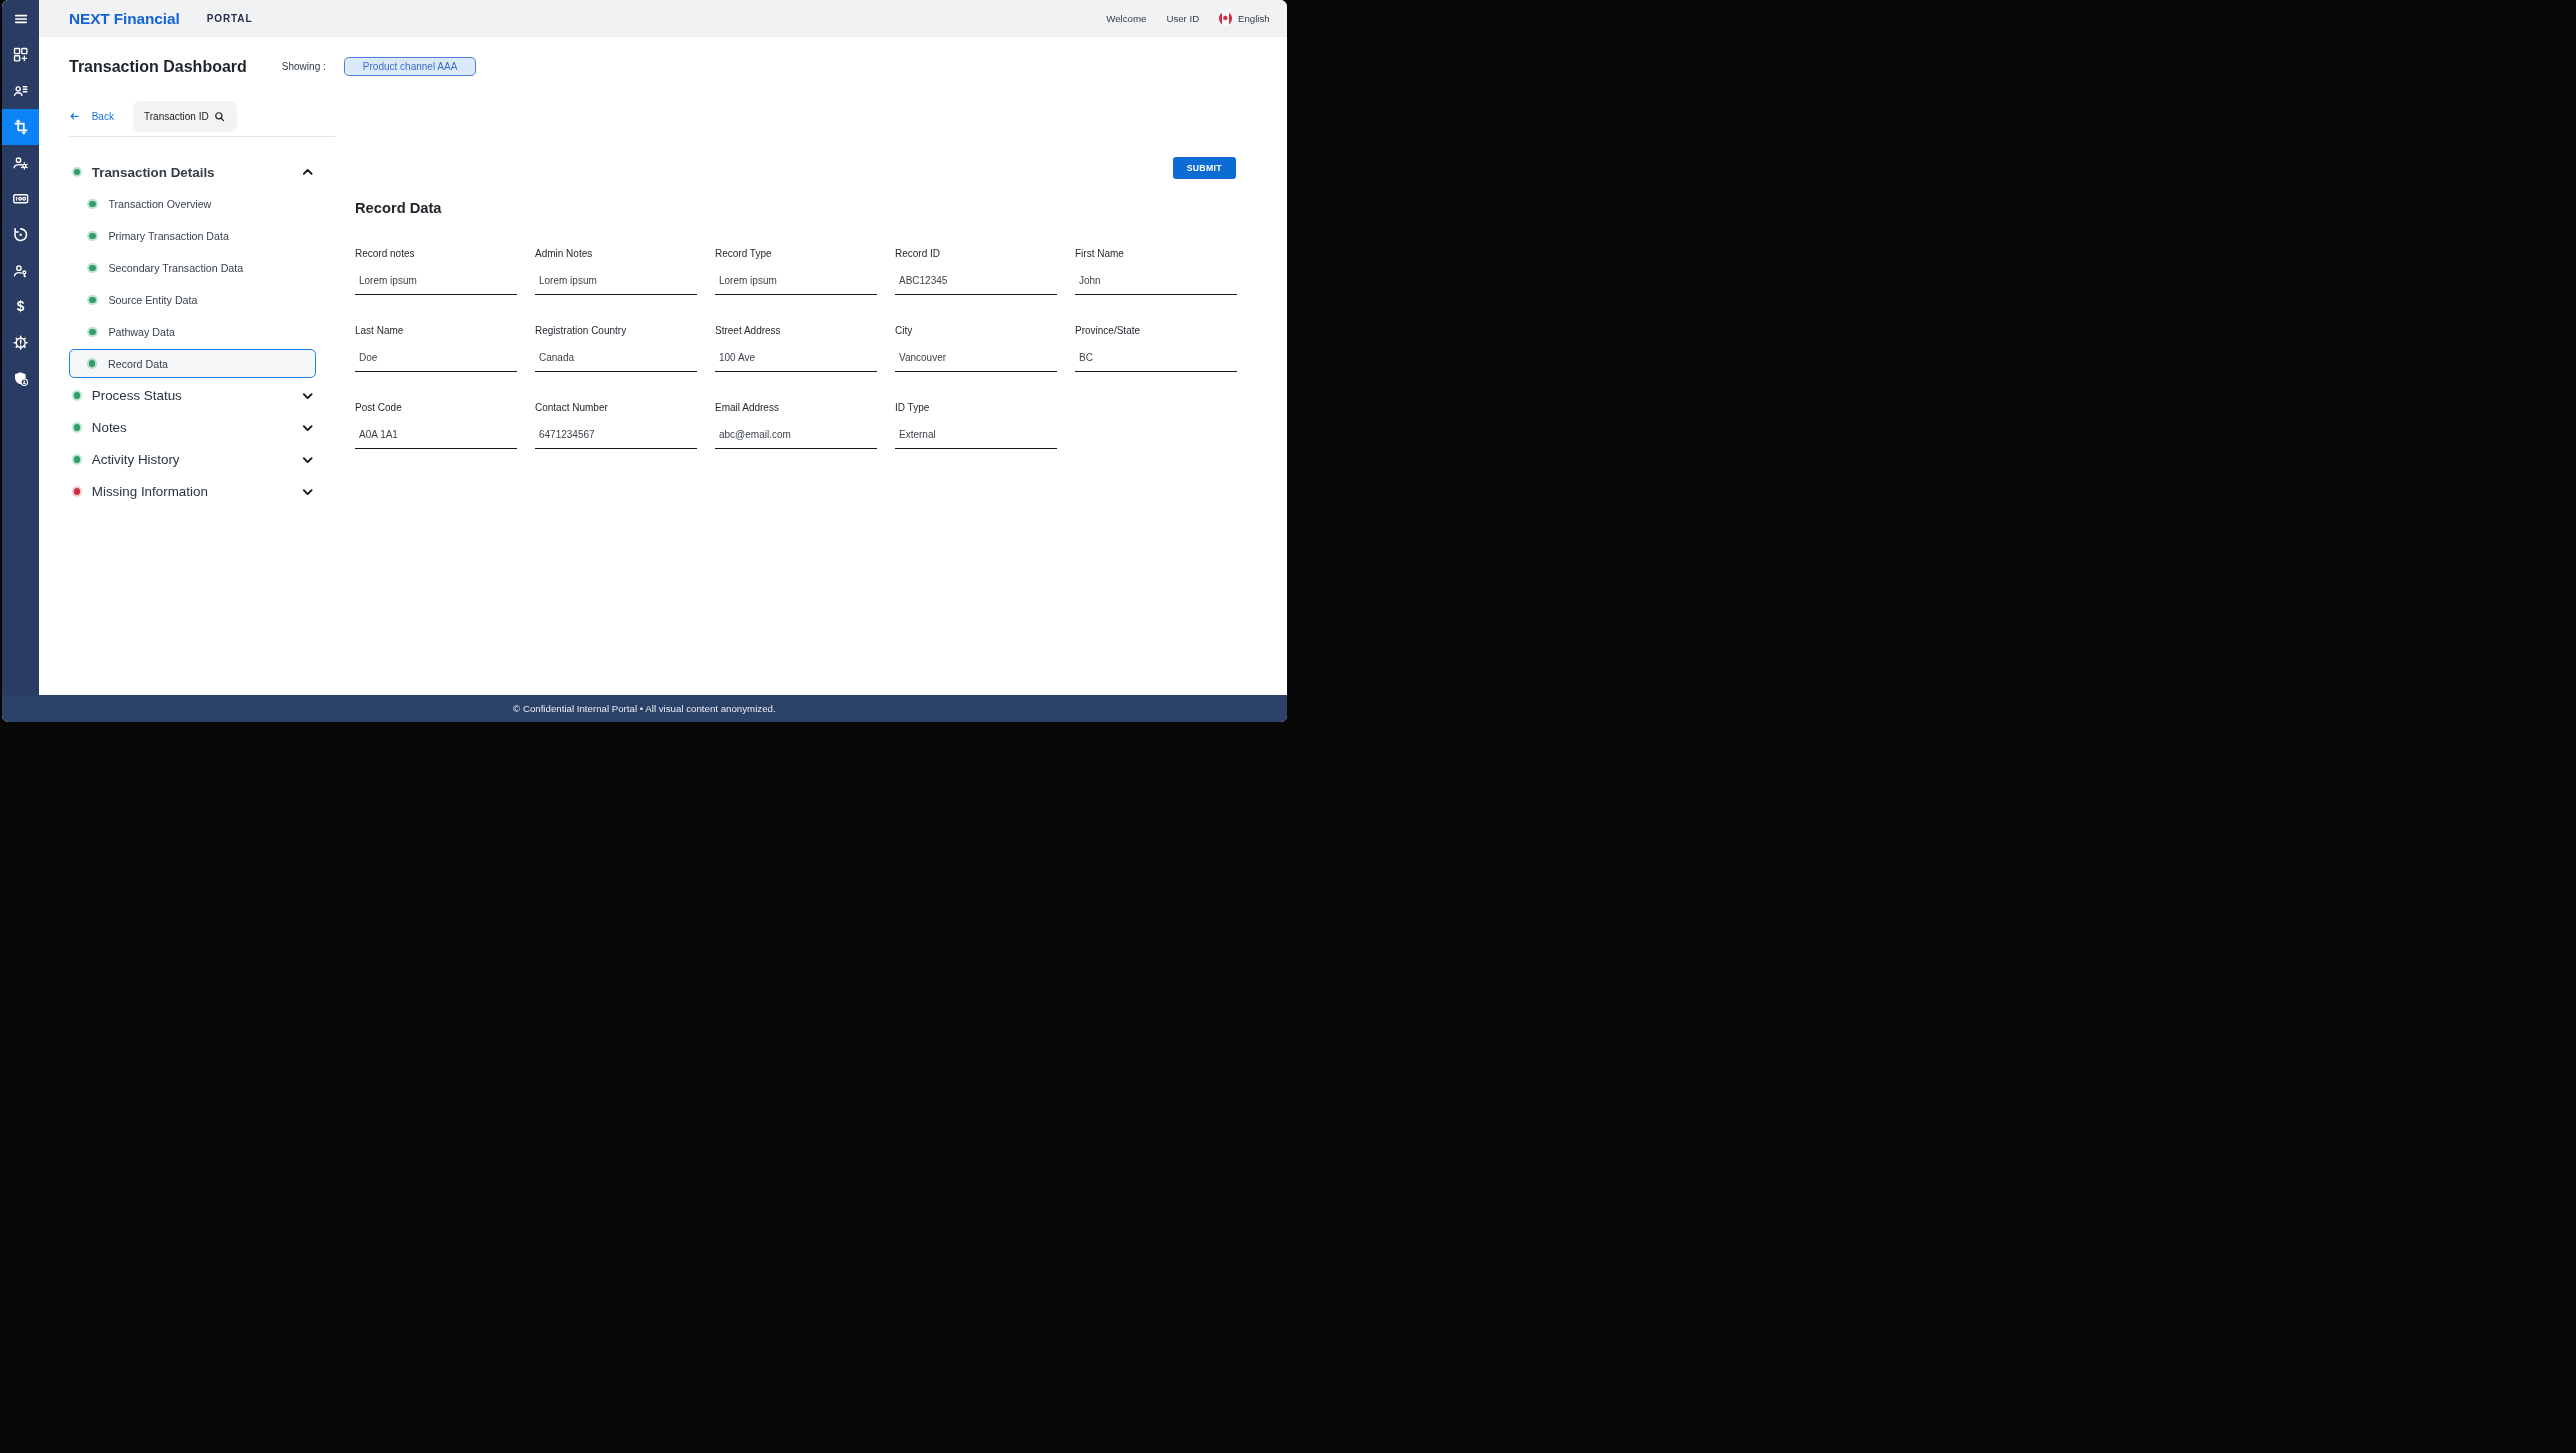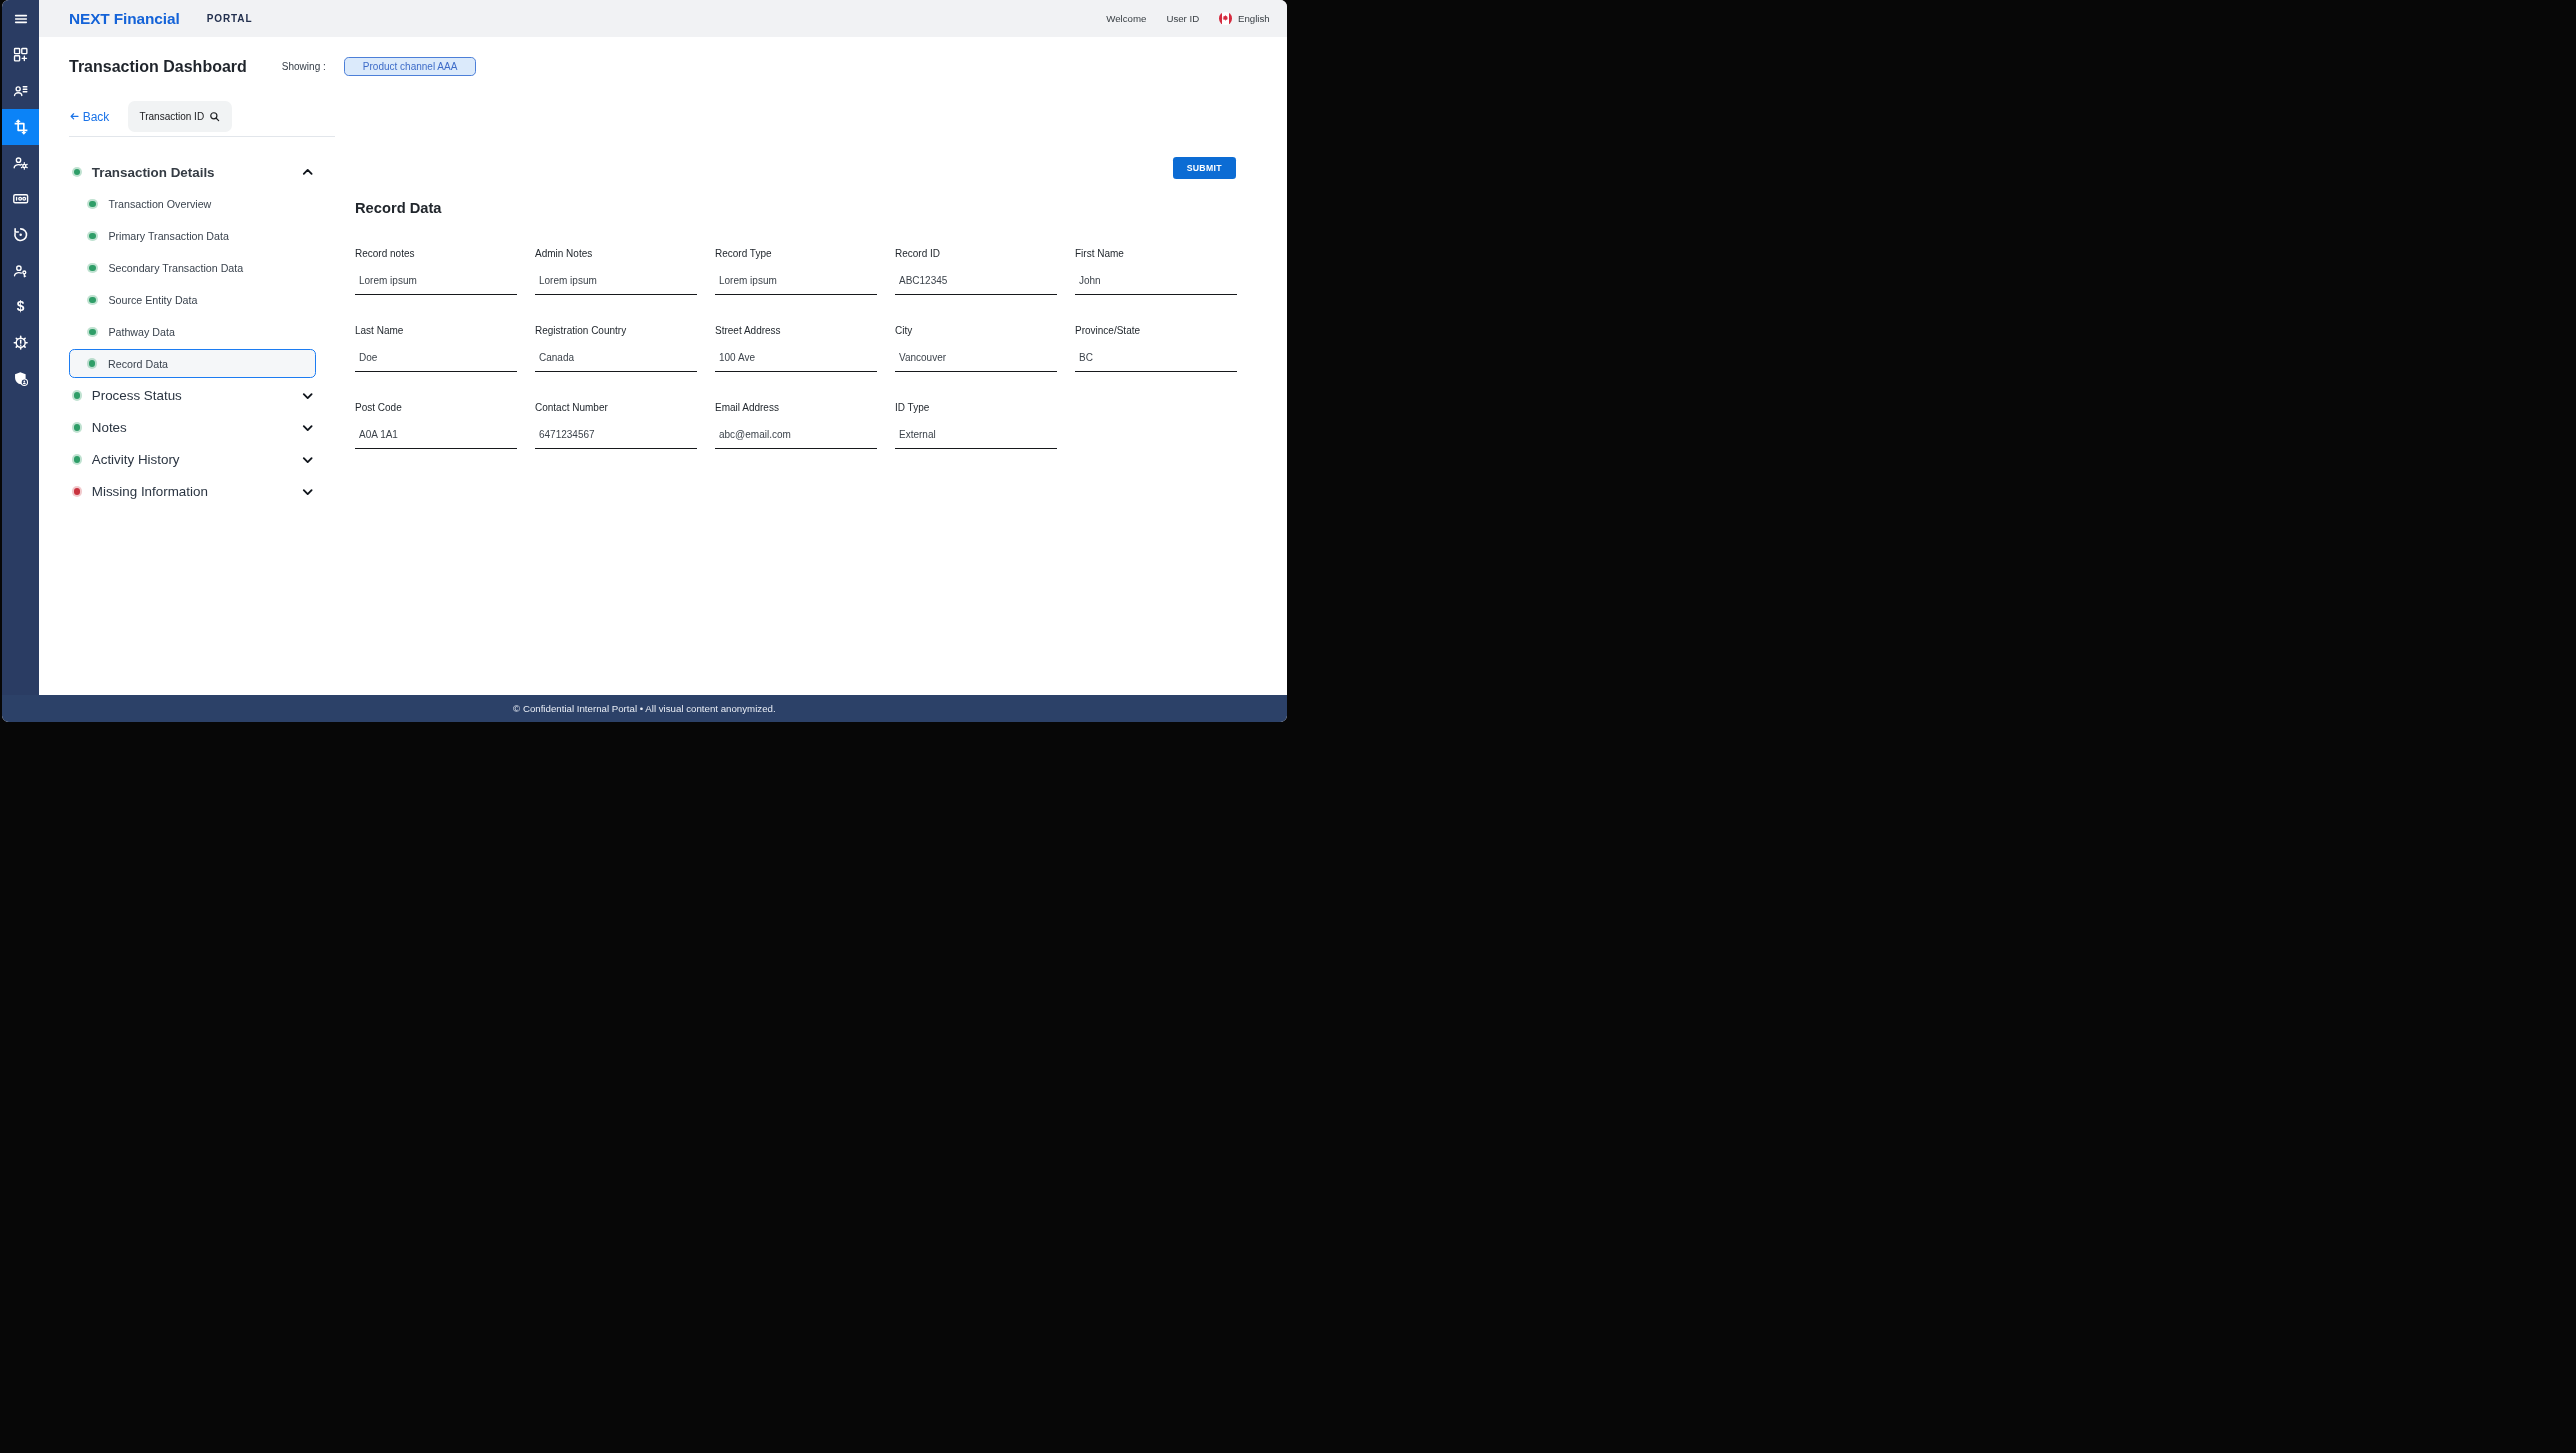--- a/index.html
+++ b/index.html
@@ -31,21 +31,21 @@
           display:flex; align-items:center; justify-content:center; }
 
   
   .title-row { position:absolute; left:67px; top:52px; height:29px; display:flex; align-items:center; }
   .page-title { font-size:16px; font-weight:700; color:#1F242B; }
   .showing { font-size:10px; color:#333B45; margin-left:35px; }
   .chip { margin-left:18.7px; height:19px; padding:0 17.4px; display:flex; align-items:center;
           background:#DBEAFB; border:1.3px solid #4C7FD8; border-radius:4.7px;
           color:#3E6CC8; font-size:10px; cursor:pointer; }
   .back-row { position:absolute; left:67px; top:103px; height:27px; display:flex; align-items:center; }
-  .back { display:flex; align-items:center; gap:3px; color:#1A73E8; font-size:12px;
+  .back { display:flex; align-items:center; gap:12px; color:#1A73E8; font-size:10px;
           font-weight:500; text-decoration:none; cursor:pointer; }
   .txn-search { margin-left:18.7px; height:31px; padding:0 11.4px; display:flex; align-items:center; gap:5.3px;
                 background:#F1F3F4; border:none; border-radius:6.7px; font-size:10px; color:#202124;
                 font-family:inherit; cursor:pointer; }
   .h-divider { position:absolute; left:67px; right:28px; top:136px; height:0.7px; background:#E2E6EB; }
   .v-divider { position:absolute; left:333px; top:136px; bottom:27px; width:0.7px; background:#E2E6EB; }
 
   
   .tree { position:absolute; left:67px; top:156px; width:247px; }
   .row { height:32px; display:flex; align-items:center; position:relative; cursor:pointer; }

